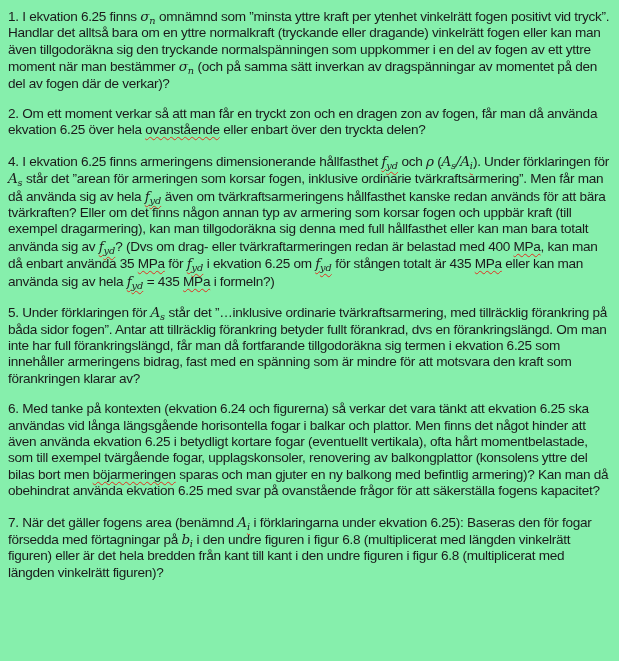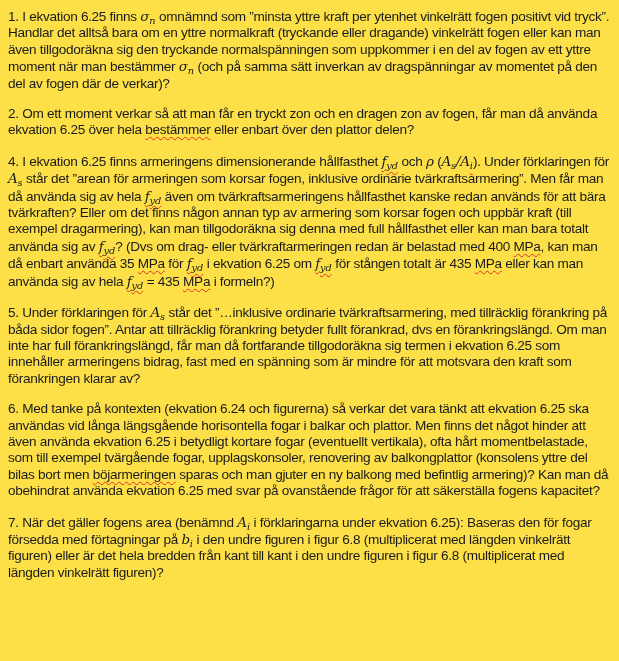--- a/index.html
+++ b/index.html
@@ -10,21 +10,21 @@
   body {
     width: 619px;
     height: 661px;
     overflow: hidden;
   }
   .page {
     box-sizing: border-box;
     width: 619px;
     min-height: 661px;
     padding: 8px 8px 0 8px;
-    background: #fde047;
+    background: #86efac;
     font-family: "Liberation Sans", sans-serif;
     font-size: 13.6px;
     letter-spacing: -0.3px;
     line-height: 16.4px;
     color: #1b1b1b;
     text-align: left;
   }
   p.para {
     margin: 0 0 14px 0;
     padding: 0;
@@ -47,19 +47,19 @@
     text-decoration-skip-ink: none;
     text-underline-offset: 2px;
   }
 </style>
 </head>
 <body>
 
 <div class="page">
   <div id="content">
       <p class="para"><span>1. I ekvation 6.25 finns </span><span class="math">σ</span><sub class="math subscript">n</sub><span> omnämnd som ”minsta yttre kraft per ytenhet vinkelrätt fogen positivt vid tryck”. Handlar det alltså bara om en yttre normalkraft (tryckande eller dragande) vinkelrätt fogen eller kan man även tillgodoräkna sig den tryckande normalspänningen som uppkommer i en del av fogen av ett yttre moment när man bestämmer </span><span class="math">σ</span><sub class="math subscript">n</sub><span> (och på samma sätt inverkan av dragspänningar av momentet på den del av fogen där de verkar)?</span></p>
-      <p class="para"><span>2. Om ett moment verkar så att man får en tryckt zon och en dragen zon av fogen, får man då använda ekvation 6.25 över hela </span><span class="squiggle">bestämmer</span><span> eller enbart över den plattor delen?</span></p>
+      <p class="para"><span>2. Om ett moment verkar så att man får en tryckt zon och en dragen zon av fogen, får man då använda ekvation 6.25 över hela </span><span class="squiggle">ovanstående</span><span> eller enbart över den tryckta delen?</span></p>
       <p class="para"><span>4. I ekvation 6.25 finns armeringens dimensionerande hållfasthet </span><span class="math squiggle">f</span><sub class="math subscript squiggle">yd</sub><span> och </span><span class="math">ρ</span><span> (</span><span class="math">A</span><sub class="math subscript">s</sub><span class="math">/</span><span class="math">A</span><sub class="math subscript squiggle">i</sub><span>). Under förklaringen för </span><span class="math">A</span><sub class="math subscript">s</sub><span> står det ”arean för armeringen som korsar fogen, inklusive ordinarie tvärkraftsarmering”. Men får man då använda sig av hela </span><span class="math squiggle">f</span><sub class="math subscript squiggle">yd</sub><span> även om tvärkraftsarmeringens hållfasthet kanske redan används för att bära tvärkraften? Eller om det finns någon annan typ av armering som korsar fogen och uppbär kraft (till exempel dragarmering), kan man tillgodoräkna sig denna med full hållfasthet eller kan man bara totalt använda sig av </span><span class="math squiggle">f</span><sub class="math subscript squiggle">yd</sub><span>? (Dvs om drag- eller tvärkraftarmeringen redan är belastad med 400 </span><span class="squiggle">MPa</span><span>, kan man då enbart använda 35 </span><span class="squiggle">MPa</span><span> för </span><span class="math squiggle">f</span><sub class="math subscript squiggle">yd</sub><span> i ekvation 6.25 om </span><span class="math squiggle">f</span><sub class="math subscript squiggle">yd</sub><span> för stången totalt är 435 </span><span class="squiggle">MPa</span><span> eller kan man använda sig av hela </span><span class="math squiggle">f</span><sub class="math subscript squiggle">yd</sub><span> = 435 </span><span class="squiggle">MPa</span><span> i formeln?)</span></p>
       <p class="para"><span>5. Under förklaringen för </span><span class="math">A</span><sub class="math subscript">s</sub><span> står det ”…inklusive ordinarie tvärkraftsarmering, med tillräcklig förankring på båda sidor fogen”. Antar att tillräcklig förankring betyder fullt förankrad, dvs en förankringslängd. Om man inte har full förankringslängd, får man då fortfarande tillgodoräkna sig termen i ekvation 6.25 som innehåller armeringens bidrag, fast med en spänning som är mindre för att motsvara den kraft som förankringen klarar av?</span></p>
       <p class="para"><span>6. Med tanke på kontexten (ekvation 6.24 och figurerna) så verkar det vara tänkt att ekvation 6.25 ska användas vid långa längsgående horisontella fogar i balkar och plattor. Men finns det något hinder att även använda ekvation 6.25 i betydligt kortare fogar (eventuellt vertikala), ofta hårt momentbelastade, som till exempel tvärgående fogar, upplagskonsoler, renovering av balkongplattor (konsolens yttre del bilas bort men </span><span class="squiggle">böjarmeringen</span><span> sparas och man gjuter en ny balkong med befintlig armering)? Kan man då obehindrat använda ekvation 6.25 med svar på ovanstående frågor för att säkerställa fogens kapacitet?</span></p>
       <p class="para"><span>7. När det gäller fogens area (benämnd </span><span class="math">A</span><sub class="math subscript squiggle">i</sub><span> i förklaringarna under ekvation 6.25): Baseras den för fogar försedda med förtagningar på </span><span class="math">b</span><sub class="math subscript">i</sub><span> i den undre figuren i figur 6.8 (multiplicerat med längden vinkelrätt figuren) eller är det hela bredden från kant till kant i den undre figuren i figur 6.8 (multiplicerat med längden vinkelrätt figuren)?</span></p>
     </div>
 </div>
 
 </body></html>

